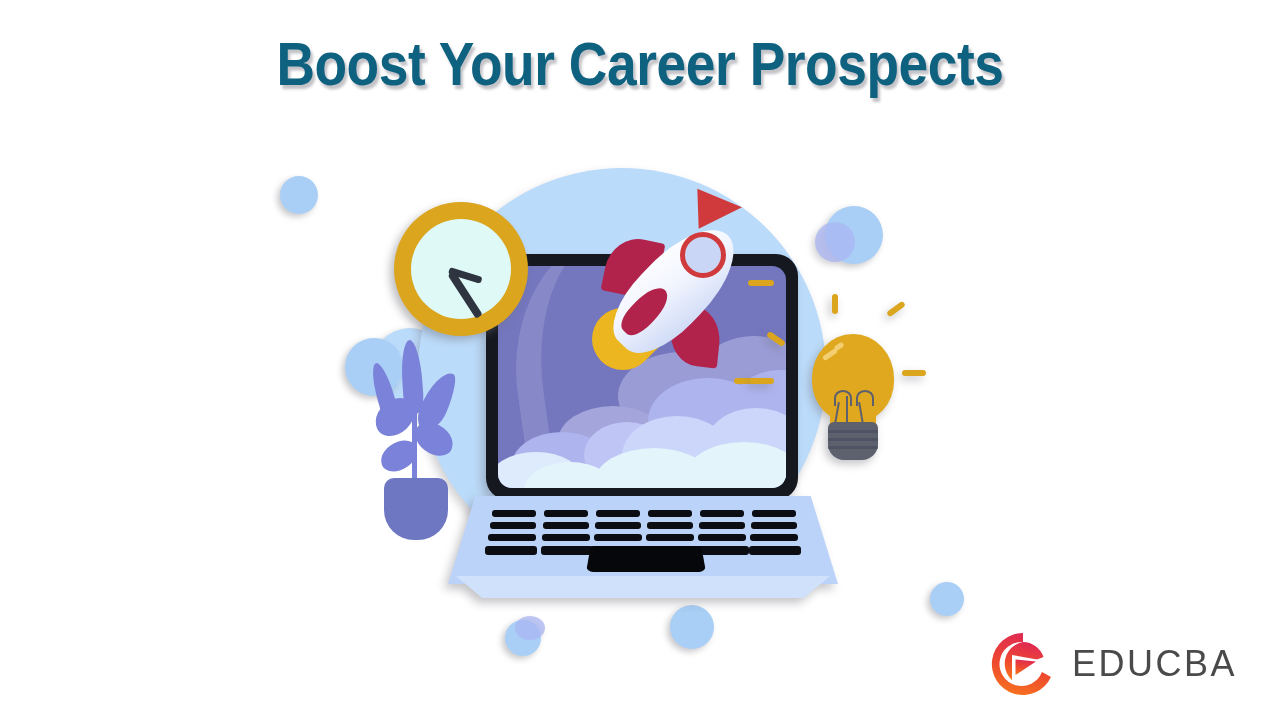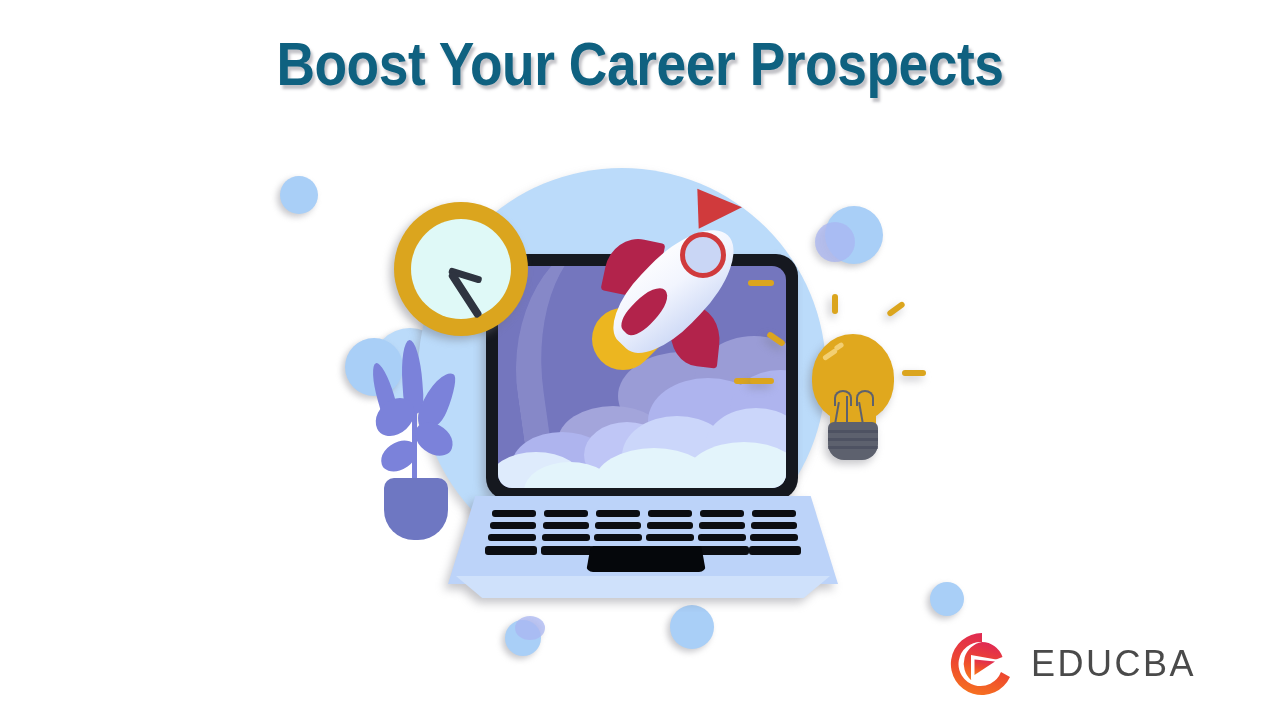--- a/index.html
+++ b/index.html
@@ -182,21 +182,21 @@
   .bulb-hl{position:absolute;background:#F3CF72;border-radius:4px;}
   .bulb-base{
     position:absolute;left:30px;top:92px;width:50px;height:38px;
     background:#5D616E;border-radius:6px 6px 16px 16px;
   }
   .bulb-ridge{position:absolute;left:30px;width:50px;height:3px;background:#44485A;opacity:.6;}
   .filament{position:absolute;border:2.5px solid #5D616E;background:transparent;}
   .ray{position:absolute;background:#DBA51E;border-radius:3px;}
 
   
-  .logo{position:absolute;left:947px;top:628px;width:240px;height:72px;display:flex;align-items:center;}
+  .logo{position:absolute;left:988px;top:628px;width:240px;height:72px;display:flex;align-items:center;}
   .logo-mark{position:relative;width:70px;height:70px;flex:0 0 70px;}
   .logo-text{
     font-size:36px;color:#4A4A4A;letter-spacing:2.5px;font-weight:400;
     margin-left:14px;font-family:"Liberation Sans","DejaVu Sans",sans-serif;
   }
 </style>
 </head>
 <body>
 
 <div class="canvas">

